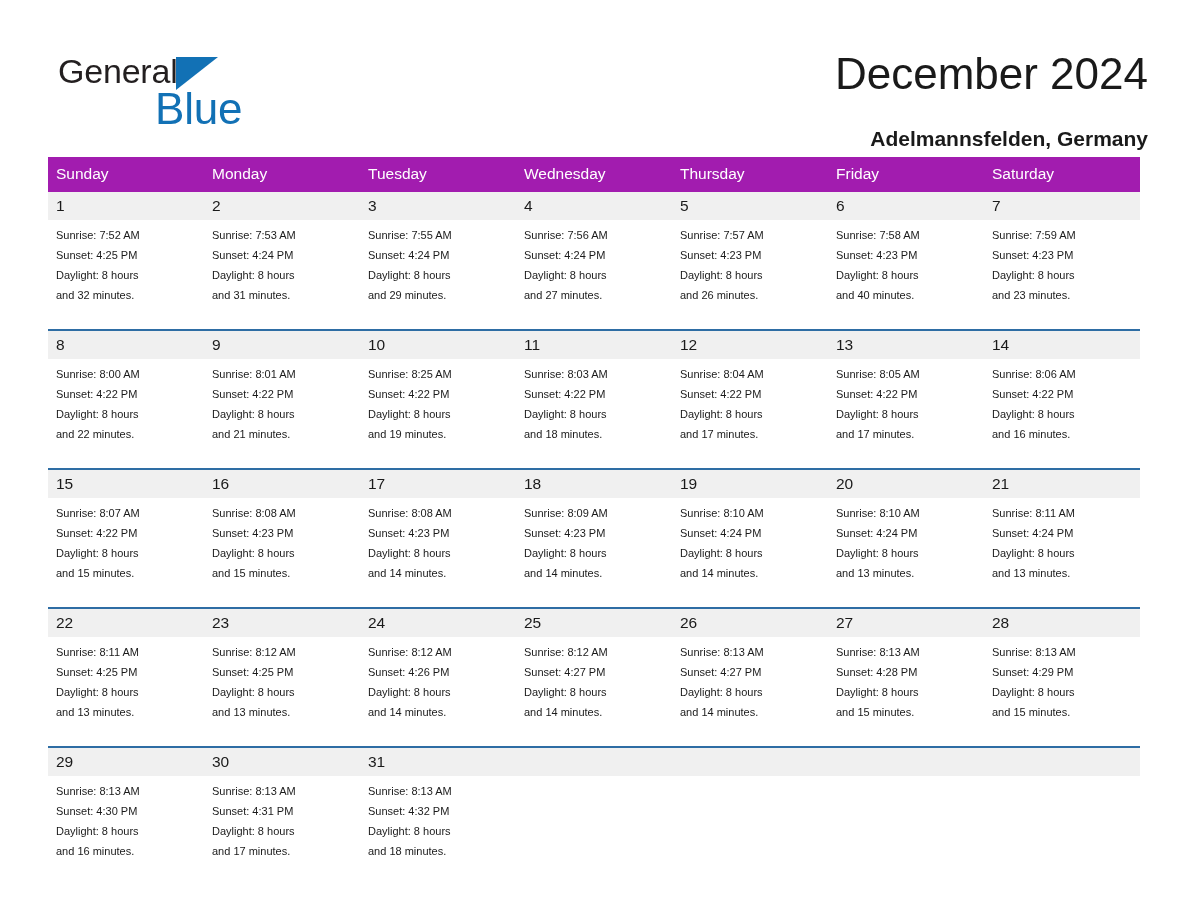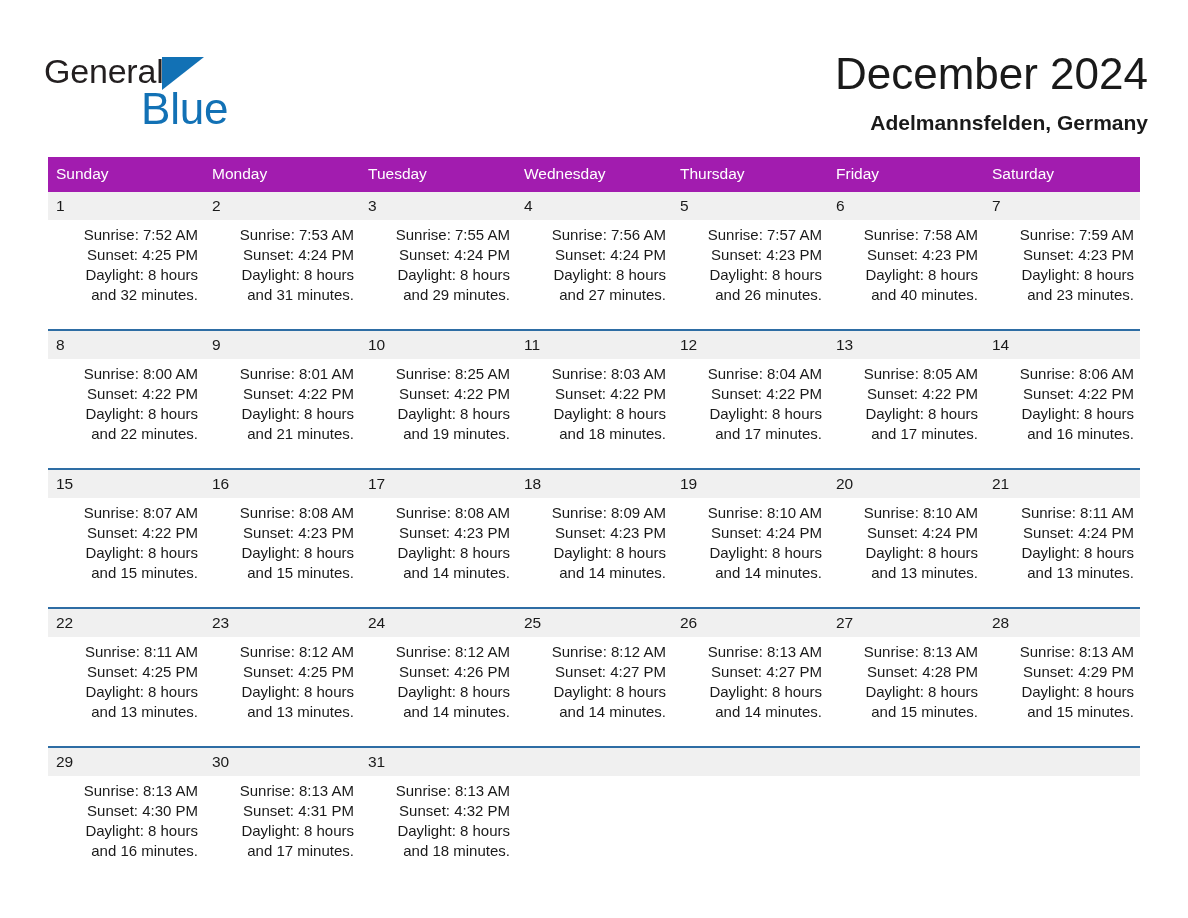--- a/index.html
+++ b/index.html
@@ -22,21 +22,21 @@
   }
 
   
   .header {
     position: relative;
     height: 115px;
     padding: 0 48px;
   }
   .logo {
     position: absolute;
-    left: 44px;
+    left: 58px;
     top: 52px;
     width: 300px;
     height: 78px;
   }
   .logo-line1 {
     position: relative;
     height: 38px;
     line-height: 38px;
     white-space: nowrap;
   }
@@ -69,21 +69,21 @@
     text-align: right;
   }
   .month-title {
     font-size: 44px;
     font-weight: normal;
     color: #1a1a1a;
     line-height: 52px;
     white-space: nowrap;
   }
   .location {
-    margin-top: 10px;
+    margin-top: 26px;
     font-size: 21px;
     font-weight: bold;
     color: #1a1a1a;
     line-height: 26px;
     white-space: nowrap;
   }
 
   
   .calendar {
     position: absolute;
@@ -110,27 +110,26 @@
     color: #1a1a1a;
     padding: 5px 0 5px 8px;
     height: 18px;
     vertical-align: middle;
   }
   .daynum-row.first td {
     border-top: none;
   }
   .info-row td {
     background: #ffffff;
-    font-size: 15px;
+    font-size: 11px;
     color: #1a1a1a;
     line-height: 20px;
     padding: 5px 6px 18px 8px;
     vertical-align: top;
     height: 86px;
-    text-align: right;
   }
   .info-row td.empty {
     height: 86px;
   }
   .info-line {
     white-space: nowrap;
   }
 </style>
 </head>
 <body>

